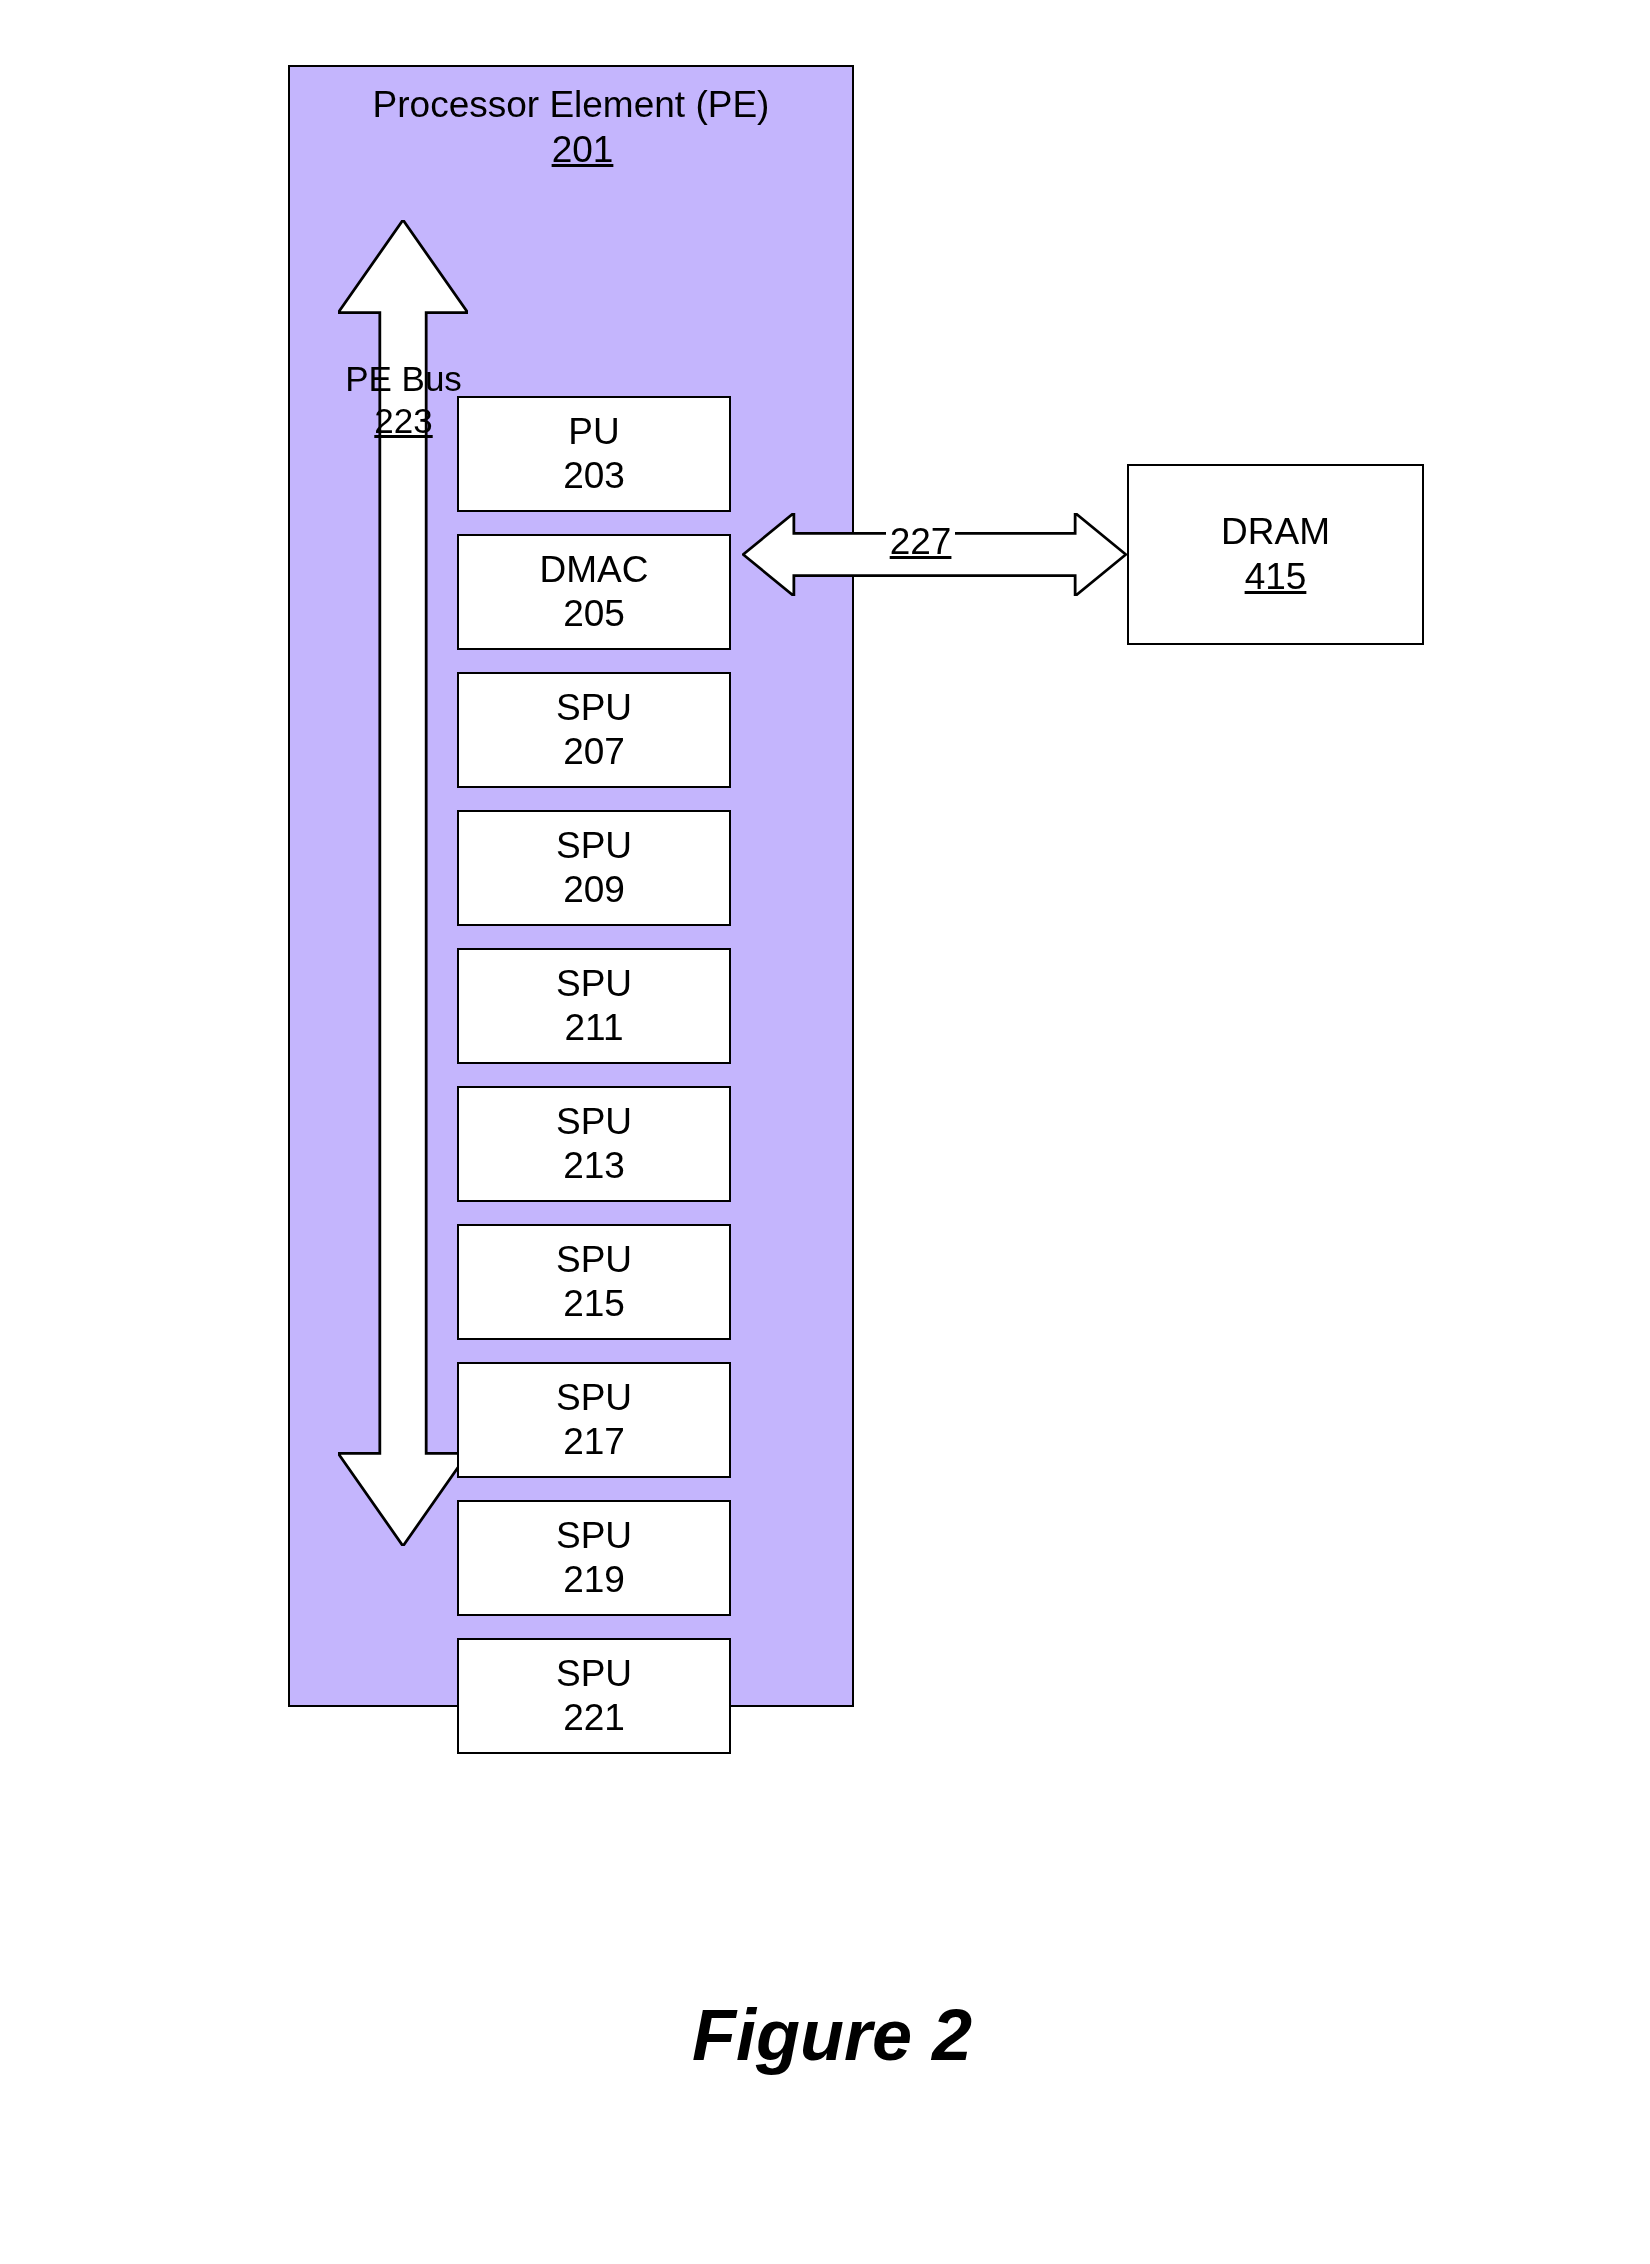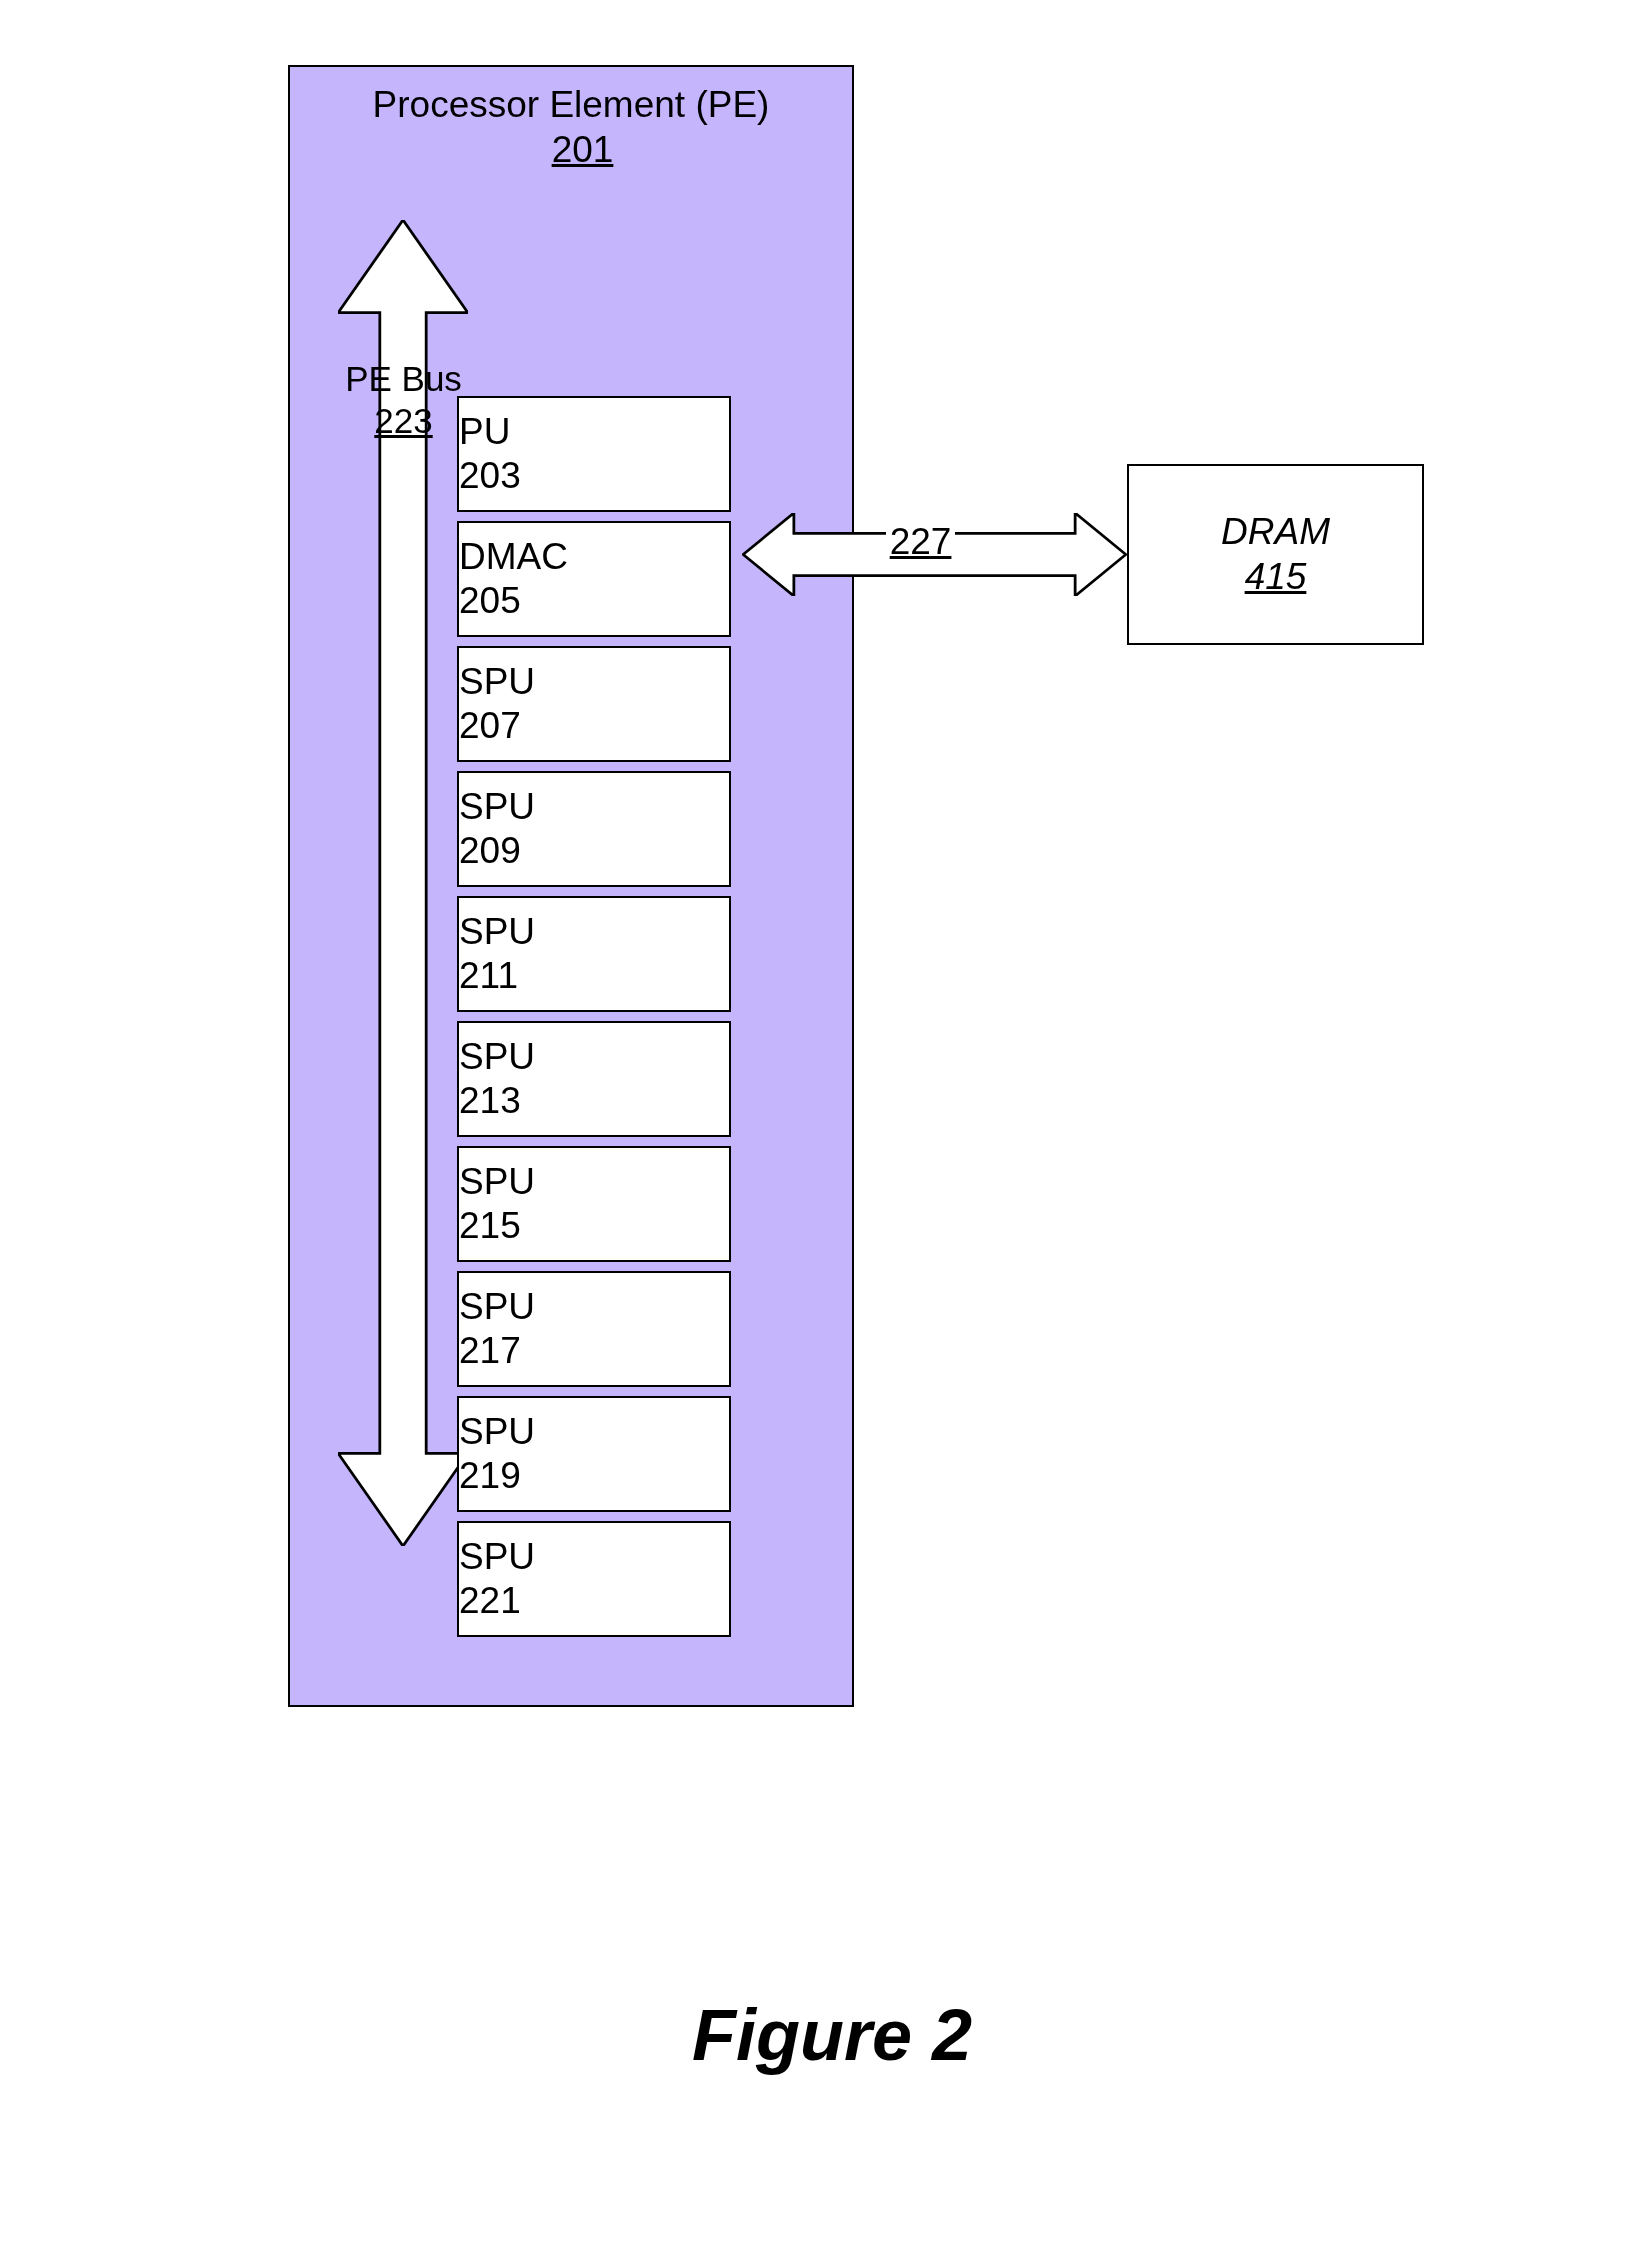--- a/index.html
+++ b/index.html
@@ -66,42 +66,41 @@
       top: 329px;
       width: 274px;
     }
     .unit-box {
       width: 274px;
       height: 116px;
       border: 2.8px solid #000;
       background: #fff;
       display: flex;
       flex-direction: column;
-      align-items: flex-start;
+      align-items: center;
       justify-content: center;
       font-size: 37px;
-      margin-bottom: 9px;
+      margin-bottom: 22px;
     }
     .unit-box .ref {
       margin-top: 1.9px;
     }
     .dram-box {
       position: absolute;
       left: 1127px;
       top: 464px;
       width: 297px;
       height: 181px;
       border: 2.8px solid #000;
       background: #fff;
       display: flex;
       flex-direction: column;
       align-items: center;
       justify-content: center;
       font-size: 37px;
-      font-style: italic;
     }
     .dram-box .ref {
       text-decoration: underline;
       margin-top: 3.7px;
     }
     .harrow-svg {
       position: absolute;
       left: 742px;
       top: 513px;
       width: 385px;

